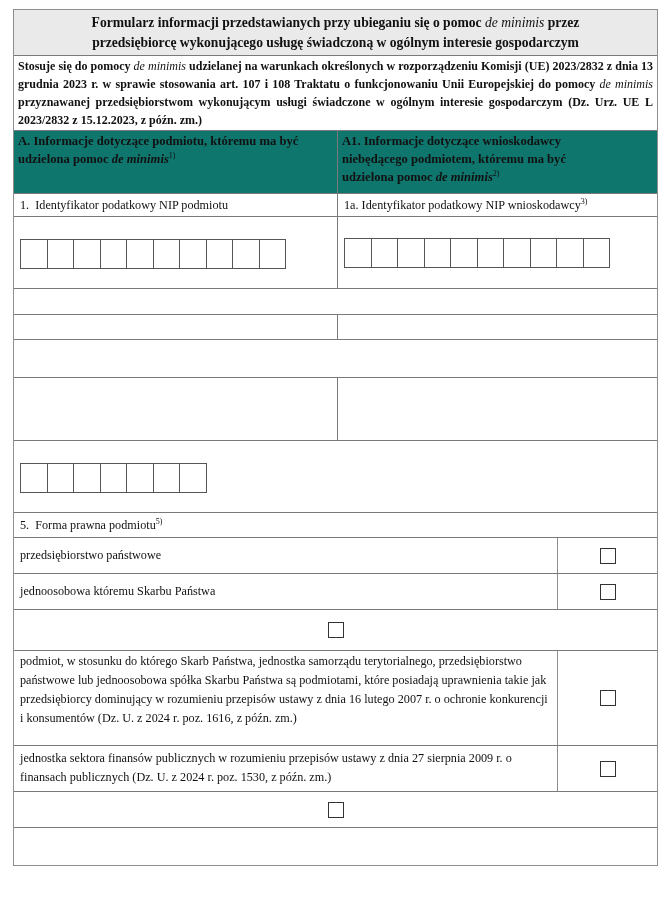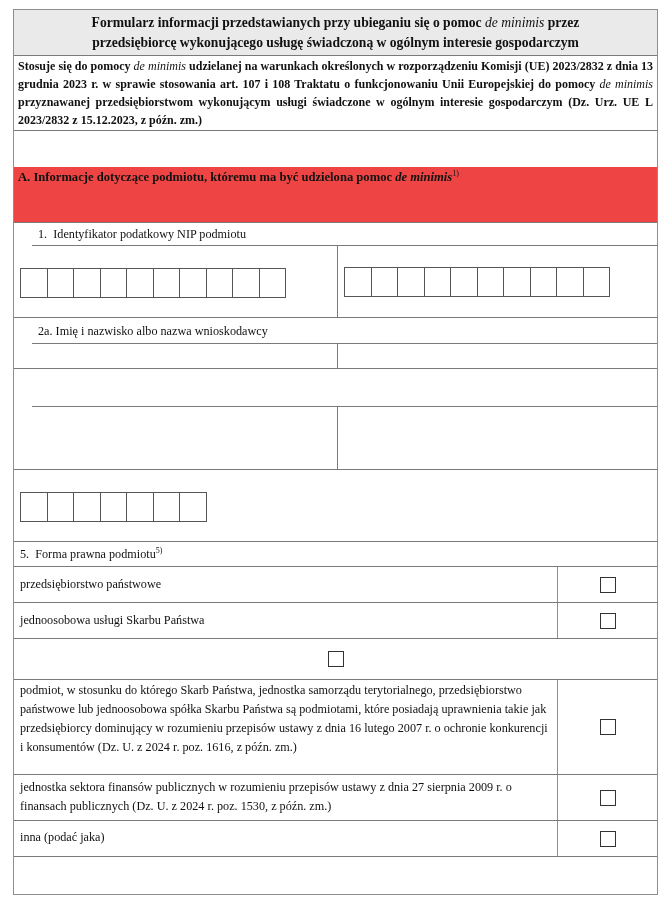--- a/index.html
+++ b/index.html
@@ -15,23 +15,23 @@
     background: #eaeaea; height: 46px; text-align: center;
     font-weight: bold; font-size: 13.6px; line-height: 20px; padding-top: 3px;
   }
   .intro {
     height: 75px; font-weight: bold; font-size: 12px; line-height: 18px;
     padding: 1px 4px 0 4px; text-align: justify;
   }
   .split { display: flex; }
   .split > .cell { width: 324px; border-right: 1px solid #7a7a7a; position: relative; }
   .split > .cell:last-child { width: auto; flex: 1; border-right: none; }
-  .sec-head { background: #ef4444; height: 56px; margin-top: 36px; }
+  .sec-head { background: #0f766e; height: 63px; }
   .sec-head .cell { font-weight: bold; font-size: 12.6px; line-height: 18px; padding: 1px 4px; }
-  .label-row { font-size: 12.2px; line-height: 18px; margin-left: 18px; }
+  .label-row { font-size: 12.2px; line-height: 18px; }
   .label-row .cell { padding: 2px 6px 0 6px; }
   .hang { padding-left: 18px !important; text-indent: -12px; }
   .hang2 { padding-left: 22px !important; text-indent: -16px; }
   .boxes { display: flex; position: absolute; }
   .box { width: 27.5px; height: 30px; border: 1px solid #555; margin-right: -1px; background: #fff; }
   .full { padding: 2px 6px 0 6px; font-size: 12.2px; line-height: 18px; }
   .opt { display: flex; justify-content: flex-end; }
   .opt .text { width: 544px; border-right: 1px solid #8e8e8e; font-size: 12.2px; line-height: 19px; padding: 3px 6px 2px 6px; }
   .opt .chk { flex: 1; display: flex; align-items: center; justify-content: center; }
   .cb { width: 16px; height: 16px; border: 1.2px solid #333; background: #fff; display: inline-block; }
@@ -45,24 +45,26 @@
 
   <div class="row title">
     <div><span>Formularz informacji przedstawianych przy ubieganiu się o pomoc </span><i style="font-weight:normal">de minimis</i><span> przez</span></div>
     <div>przedsiębiorcę wykonującego usługę świadczoną w ogólnym interesie gospodarczym</div>
   </div>
 
   <div class="row intro"><span>Stosuje się do pomocy </span><i style="font-weight:normal">de minimis</i><span> udzielanej na warunkach określonych w rozporządzeniu Komisji (UE) 2023/2832 z dnia 13 grudnia 2023 r. w sprawie stosowania art. 107 i 108 Traktatu o funkcjonowaniu Unii Europejskiej do pomocy </span><i style="font-weight:normal">de minimis</i><span> przyznawanej przedsiębiorstwom wykonującym usługi świadczone w ogólnym interesie gospodarczym (Dz. Urz. UE L 2023/2832 z 15.12.2023, z późn. zm.)</span></div>
 
   <div class="row split sec-head">
     <div class="cell"><span>A. Informacje dotyczące podmiotu, któremu ma być udzielona pomoc </span><i>de minimis</i><sup>1)</sup></div>
+    <div class="cell" style="padding-right:60px"><span>A1. Informacje dotyczące wnioskodawcy niebędącego podmiotem, któremu ma być udzielona pomoc </span><i>de minimis</i><sup>2)</sup></div>
   </div>
 
   <div class="row split label-row" style="height:23px">
     <div class="cell"><span style="white-space:pre">1.  Identyfikator podatkowy NIP podmiotu</span></div>
+    <div class="cell"><span>1a. Identyfikator podatkowy NIP wnioskodawcy</span><sup>3)</sup></div>
   </div>
 
   <div class="row split" style="height:72px">
     <div class="cell">
       <div class="boxes" style="left:6px;top:22px">
         <div class="box"></div>
           <div class="box"></div>
           <div class="box"></div>
           <div class="box"></div>
           <div class="box"></div>
@@ -83,21 +85,20 @@
           <div class="box"></div>
           <div class="box"></div>
           <div class="box"></div>
           <div class="box"></div>
           <div class="box"></div>
       </div>
     </div>
   </div>
 
   <div class="row split label-row" style="height:26px">
-    <div class="cell" style="padding-top:4px"><span>2a. Imię i nazwisko albo nazwa wnioskodawcy</span></div>
   </div>
 
   <div class="row split" style="height:25px">
     <div class="cell"></div>
     <div class="cell"></div>
   </div>
 
   <div class="row split label-row" style="height:38px">
   </div>
 
@@ -122,21 +123,21 @@
   <div class="row full" style="height:25px;padding-top:3px"><span style="white-space:pre">5.  Forma prawna podmiotu</span><sup>5)</sup></div>
 
   <div class="row opt" style="height:36px">
     <div class="text" style="padding-top:8px">przedsiębiorstwo państwowe</div>
     <div class="chk">
         <span class="cb"></span>
       </div>
   </div>
 
   <div class="row opt" style="height:36px">
-    <div class="text" style="padding-top:8px">jednoosobowa usługi Skarbu Państwa</div>
+    <div class="text" style="padding-top:8px">jednoosobowa któremu Skarbu Państwa</div>
     <div class="chk">
         <span class="cb"></span>
       </div>
   </div>
 
   <div class="row opt" style="height:41px">
     <div class="chk">
         <span class="cb"></span>
       </div>
   </div>
@@ -149,21 +150,20 @@
   </div>
 
   <div class="row opt" style="height:46px">
     <div class="text" style="padding-top:3px">jednostka sektora finansów publicznych w rozumieniu przepisów ustawy z dnia 27 sierpnia 2009 r. o finansach publicznych (Dz. U. z 2024 r. poz. 1530, z późn. zm.)</div>
     <div class="chk">
         <span class="cb"></span>
       </div>
   </div>
 
   <div class="row opt" style="height:36px">
-    <div class="text" style="padding-top:7px">inna (podać jaka)</div>
     <div class="chk">
         <span class="cb"></span>
       </div>
   </div>
 
   <div class="row" style="height:37px"></div>
 
 </div>
 
 </body></html>

